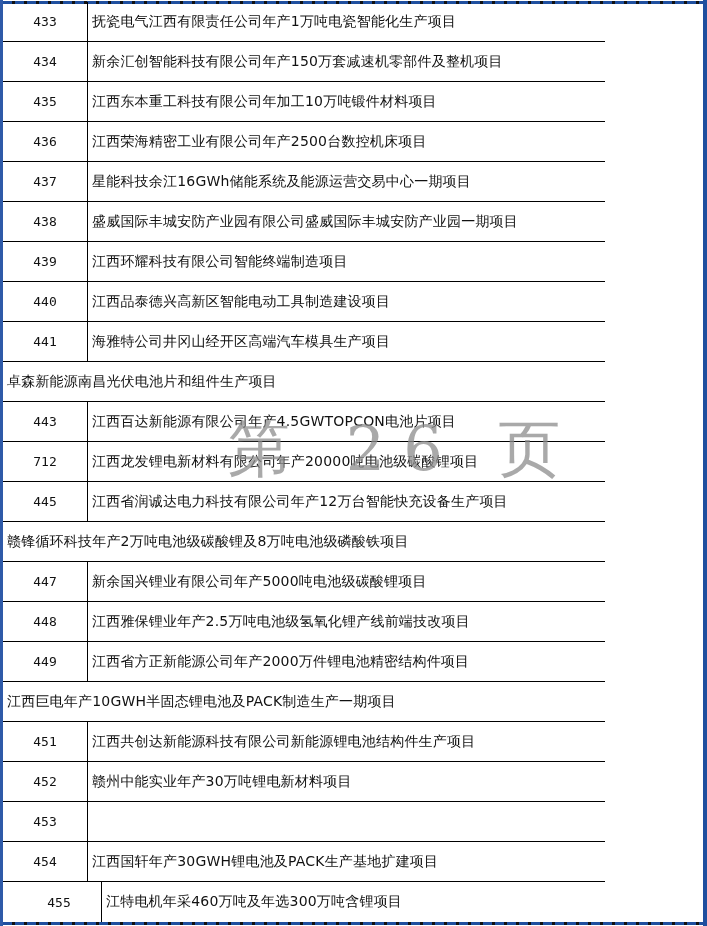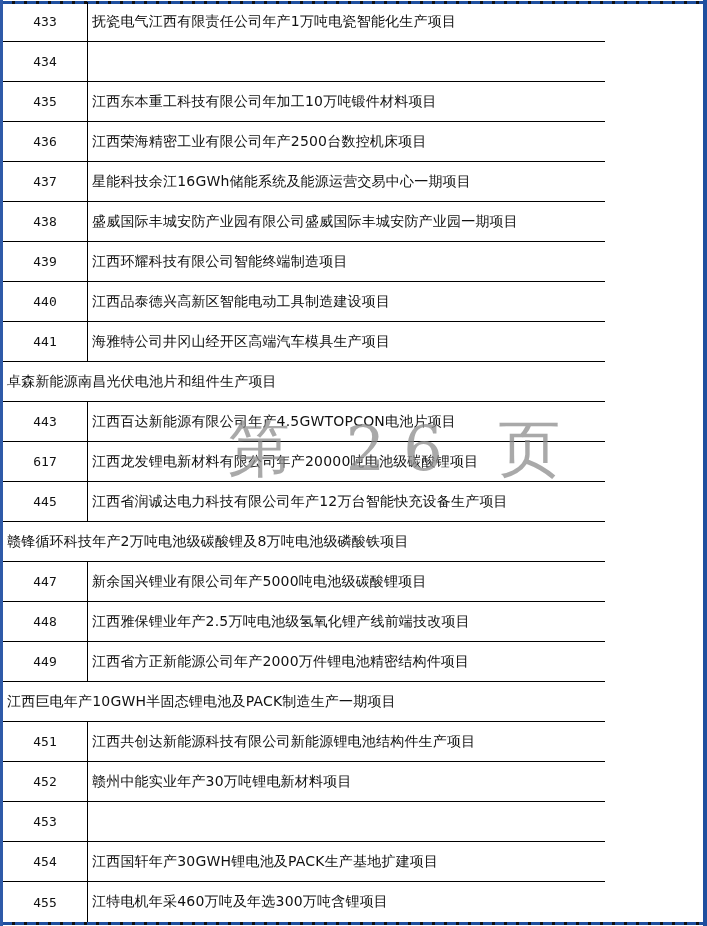--- a/index.html
+++ b/index.html
@@ -53,20 +53,21 @@
       width: 602px;
     }
     .row {
       display: flex;
       height: 40px;
       border-bottom: 1px solid #000;
       box-sizing: border-box;
     }
     .row:last-child {
       border-bottom: none;
+      padding-left: 14px;
     }
     .cell-no {
       width: 85px;
       flex: 0 0 85px;
       border-right: 1px solid #000;
       box-sizing: border-box;
       display: flex;
       align-items: center;
       justify-content: center;
       font-family: "DejaVu Sans Mono", "Liberation Mono", monospace;
@@ -105,20 +106,21 @@
   <div class="right-edge"></div>
   <div class="dash-top"></div>
 
   <div class="table">
     <div class="row">
       <div class="cell-no">433</div>
       <div class="cell-name">抚瓷电气江西有限责任公司年产1万吨电瓷智能化生产项目</div>
     </div>
     <div class="row">
       <div class="cell-no">434</div>
+      <div class="cell-name">新余汇创智能科技有限公司年产150万套减速机零部件及整机项目</div>
     </div>
     <div class="row">
       <div class="cell-no">435</div>
       <div class="cell-name">江西东本重工科技有限公司年加工10万吨锻件材料项目</div>
     </div>
     <div class="row">
       <div class="cell-no">436</div>
       <div class="cell-name">江西荣海精密工业有限公司年产2500台数控机床项目</div>
     </div>
     <div class="row">
@@ -142,21 +144,21 @@
       <div class="cell-name">海雅特公司井冈山经开区高端汽车模具生产项目</div>
     </div>
     <div class="row">
       <div class="cell-name">卓森新能源南昌光伏电池片和组件生产项目</div>
     </div>
     <div class="row">
       <div class="cell-no">443</div>
       <div class="cell-name">江西百达新能源有限公司年产4.5GWTOPCON电池片项目</div>
     </div>
     <div class="row">
-      <div class="cell-no">617</div>
+      <div class="cell-no">712</div>
       <div class="cell-name">江西龙发锂电新材料有限公司年产20000吨电池级碳酸锂项目</div>
     </div>
     <div class="row">
       <div class="cell-no">445</div>
       <div class="cell-name">江西省润诚达电力科技有限公司年产12万台智能快充设备生产项目</div>
     </div>
     <div class="row">
       <div class="cell-name">赣锋循环科技年产2万吨电池级碳酸锂及8万吨电池级磷酸铁项目</div>
     </div>
     <div class="row">

